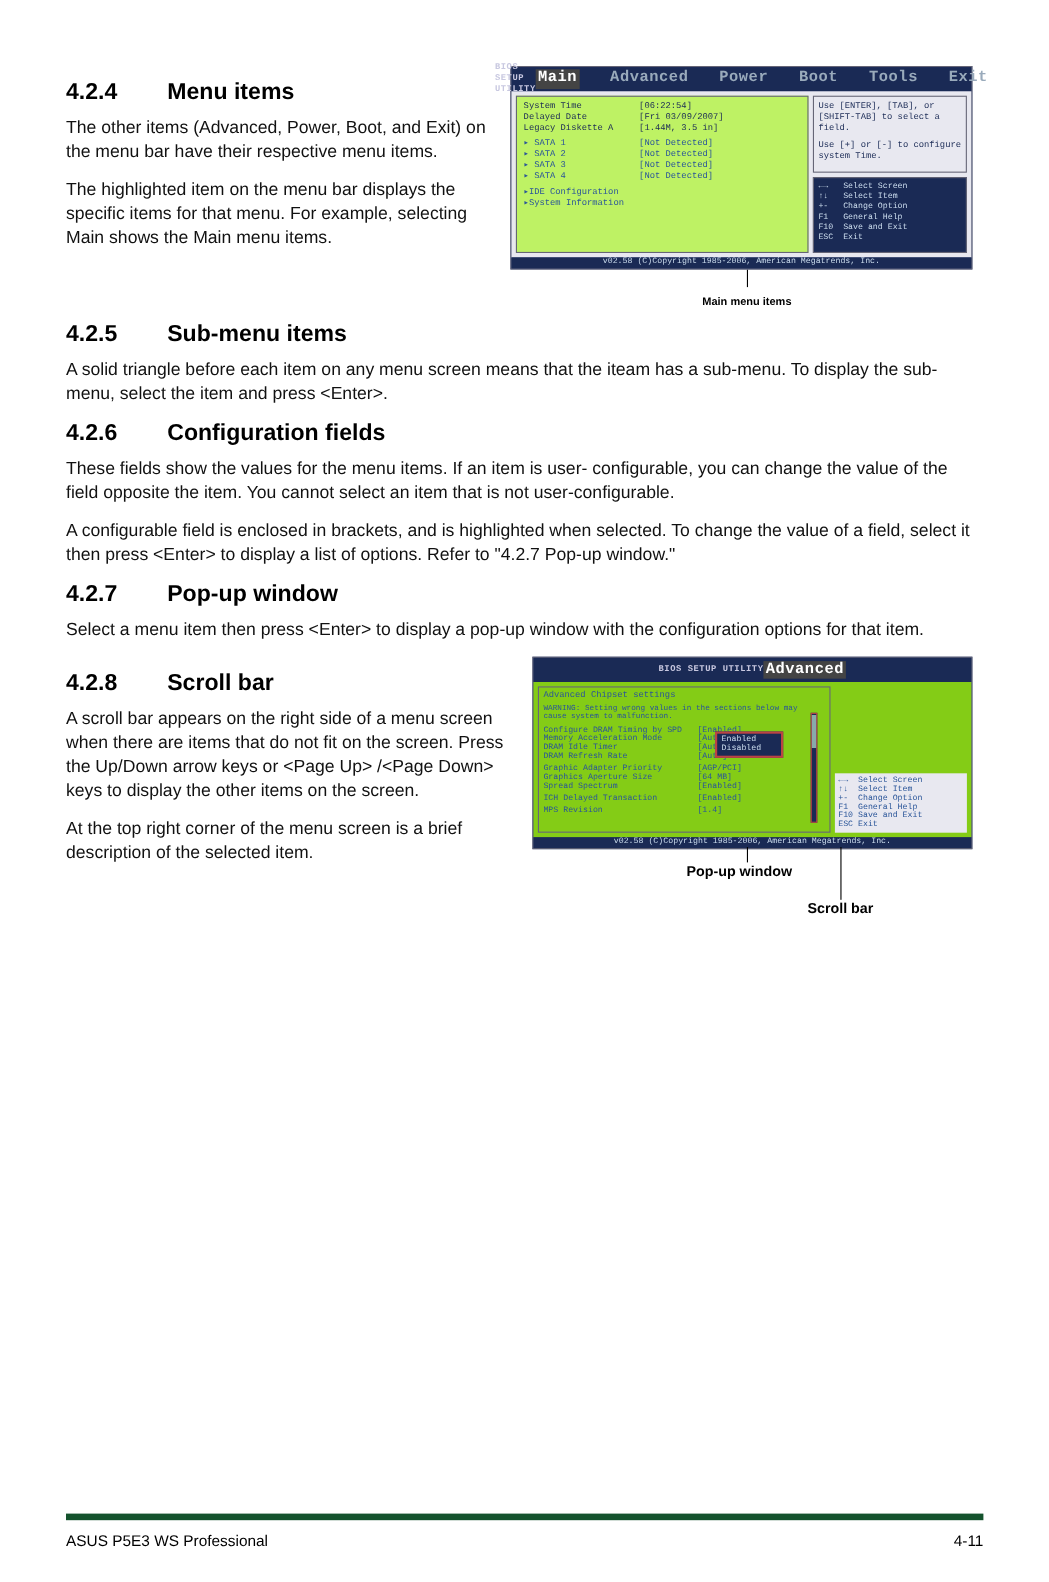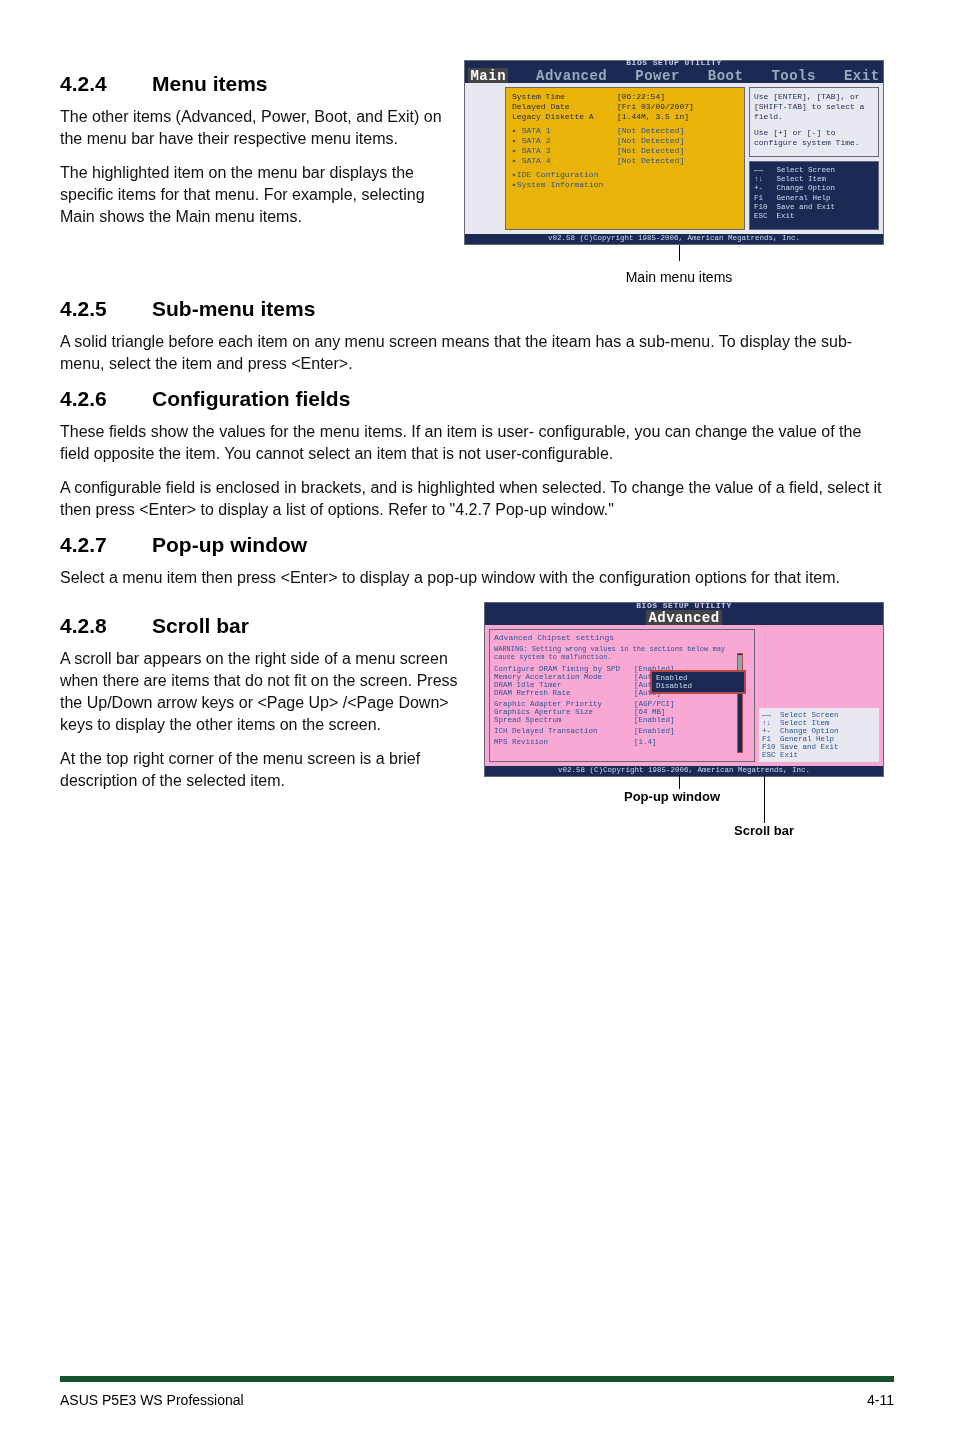--- a/index.html
+++ b/index.html
@@ -43,21 +43,21 @@
     height: 185px;
     position: relative;
     display: flex;
     flex-direction: column;
   }
   .bios-top {
     background: #1a2a55;
     color: #c8c8e0;
     height: 22px;
     display: flex;
-    flex-direction: column;
+    flex-direction: row;
     align-items: center;
     justify-content: center;
     font-size: 8px;
     font-weight: bold;
     letter-spacing: 0.5px;
   }
   .bios-menubar {
     display: flex;
     gap: 28px;
     font-size: 14px;
@@ -70,25 +70,24 @@
     display: flex;
     background: #e8e8f0;
     color: #1a2a55;
     padding: 4px;
     gap: 4px;
   }
   .bios-main {
     flex: 1;
     border: 1px solid #667;
     padding: 4px 6px;
-    background: #eab308;
-    margin-left: 36px;
+    background: #bef264;
   }
   .bios-side {
-    width: 130px;
+    width: 140px;
     display: flex;
     flex-direction: column;
     gap: 4px;
   }
   .bios-help {
     border: 1px solid #667;
     padding: 4px;
     background: #e8e8f0;
     color: #1a2a55;
     flex: 1;
@@ -106,22 +105,22 @@
   .bios-val { color: #1a2a55; }
   .bios-sub { color: #2a5599; }
   .bios-footer {
     background: #1a2a55;
     color: #cde;
     height: 10px;
     text-align: center;
     font-size: 7.5px;
   }
   .caption {
-    font-size: 14px;
-    font-weight: normal;
+    font-size: 10px;
+    font-weight: bold;
     text-align: center;
     margin-top: 8px;
   }
   .vline {
     width: 1px;
     height: 16px;
     background: #000;
     margin: 0 auto;
   }
 
@@ -133,21 +132,21 @@
     font-family: "Courier New", monospace;
     font-size: 7.5px;
     width: 400px;
     height: 175px;
     position: relative;
     display: flex;
     flex-direction: column;
   }
   .bios2-body {
     flex: 1;
-    background: #f9a8d4;
+    background: #84cc16;
     color: #1a2a55;
     padding: 4px;
     display: flex;
     gap: 4px;
     position: relative;
   }
   .bios2-main {
     flex: 1;
     border: 1px solid #667;
     padding: 3px 4px;
@@ -162,21 +161,21 @@
     color: #2a5599;
     font-size: 7px;
     margin-bottom: 4px;
   }
   .bios2-row { display: flex; font-size: 7.5px; color: #2a5599; }
   .bios2-label { width: 140px; }
   .popup {
     position: absolute;
     top: 40px;
     left: 160px;
-    width: 96px;
+    width: 62px;
     background: #1a2a55;
     color: #cde;
     border: 2px solid #b44;
     padding: 2px 4px;
     font-size: 7.5px;
     z-index: 2;
   }
   .scrollbar-ind {
     position: absolute;
     right: 140px;

